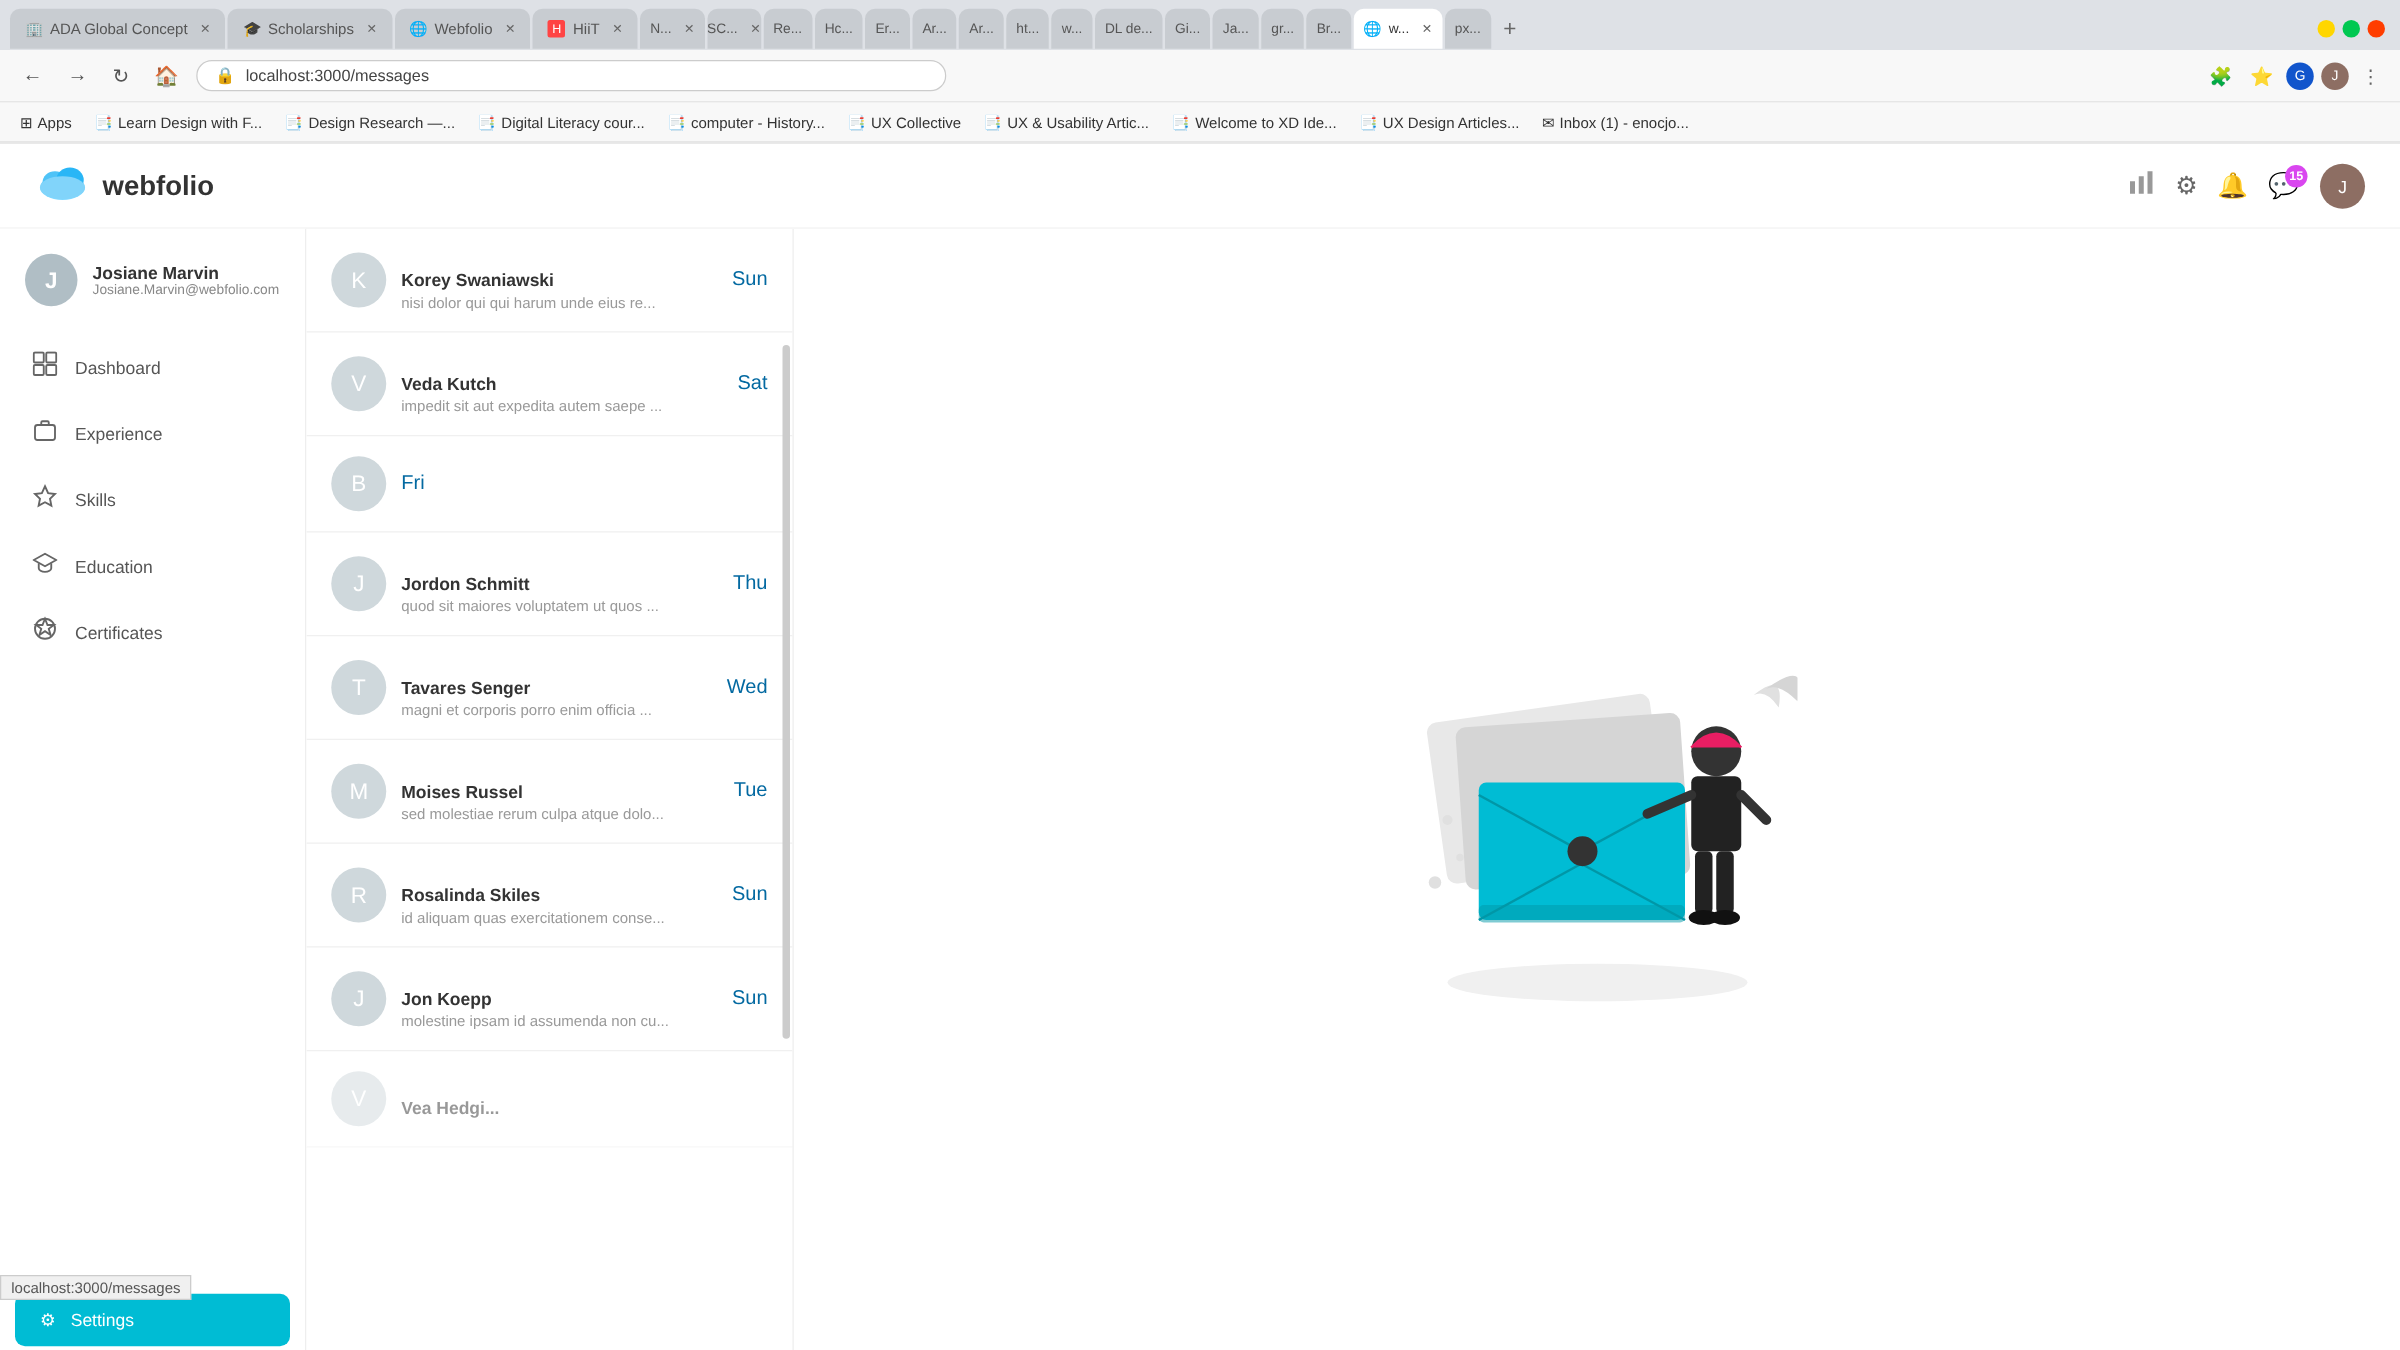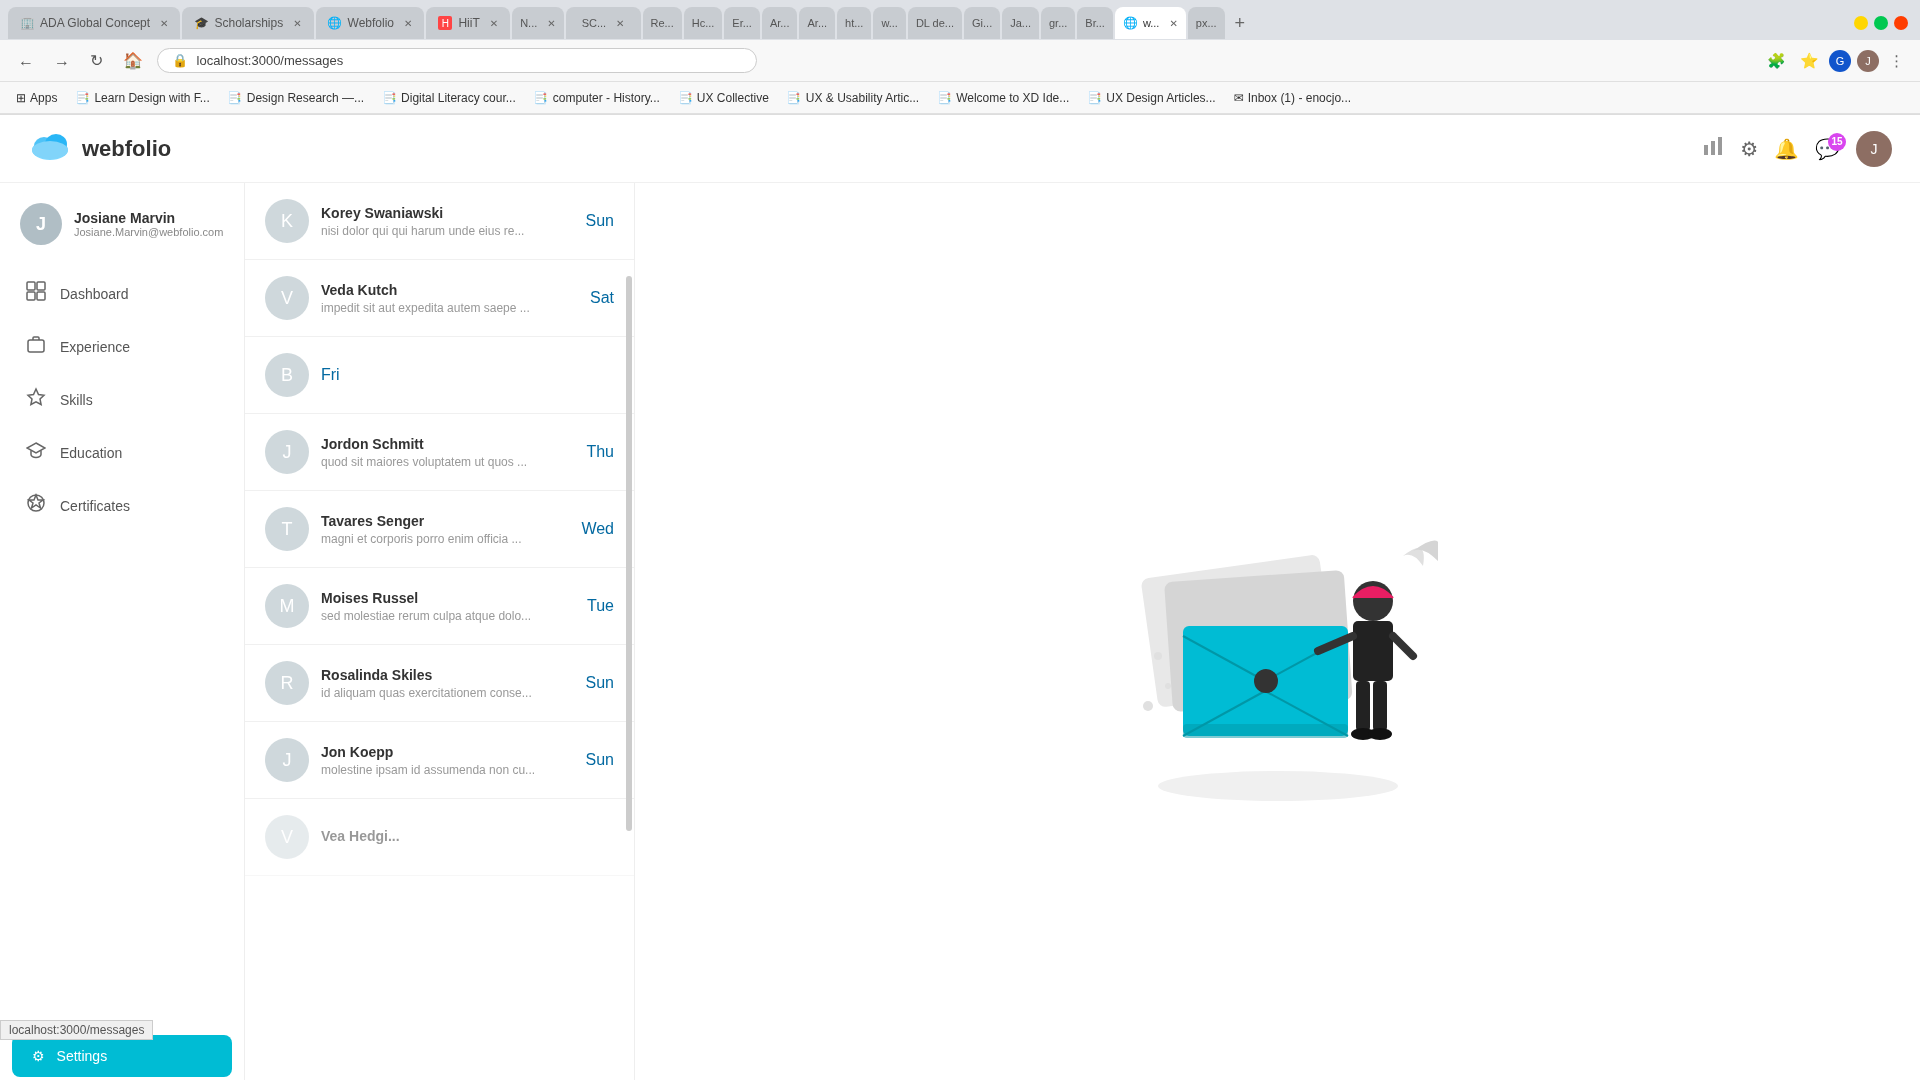--- a/index.html
+++ b/index.html
@@ -43,21 +43,21 @@
     .nav-label { font-size: 14px; }
     .settings-btn { margin: 12px; background: #00bcd4; color: #fff; border: none; border-radius: 8px; padding: 13px 20px; font-size: 14px; cursor: pointer; display: flex; align-items: center; gap: 12px; }
 
     
     .main-content { flex: 1; display: flex; overflow: hidden; }
 
     
     .messages-panel { width: 390px; border-right: 1px solid #eee; overflow-y: auto; flex-shrink: 0; }
     .message-item { display: flex; align-items: center; gap: 12px; padding: 16px 20px; border-bottom: 1px solid #f0f0f0; cursor: pointer; }
     .message-avatar { width: 44px; height: 44px; border-radius: 50%; background: #cfd8dc; display: flex; align-items: center; justify-content: center; font-size: 18px; color: #fff; flex-shrink: 0; }
-    .message-body { flex: 1; min-width: 0; }
+    .message-body { flex: 1; min-width: 0; margin-top: 17px; }
     .message-name { font-size: 14px; font-weight: 600; color: #333; margin-bottom: 3px; }
     .message-preview { font-size: 12px; color: #999; white-space: nowrap; overflow: hidden; text-overflow: ellipsis; }
     .message-time { font-size: 16px; color: #0369a1; flex-shrink: 0; }
 
     
     .right-area { flex: 1; display: flex; align-items: center; justify-content: center; position: relative; overflow: hidden; }
 
     
     .app-header { display: flex; align-items: center; padding: 0 28px; height: 68px; border-bottom: 1px solid #f0f0f0; background: #fff; flex-shrink: 0; }
     .logo-section { display: flex; align-items: center; gap: 10px; }
@@ -102,21 +102,21 @@
     </div>
     <div class="tab inactive">
       <span class="tab-favicon" style="background:#f44;color:#fff;font-size:10px;display:flex;align-items:center;justify-content:center;border-radius:2px;">H</span>
       <span>HiiT</span>
       <span class="tab-close">✕</span>
     </div>
     <div class="tab inactive" style="padding:4px 8px;">
       <span style="font-size:11px;">N...</span>
       <span class="tab-close">✕</span>
     </div>
-    <div class="tab inactive" style="padding:4px 16px;">
+    <div class="tab inactive" style="padding:4px 0;">
       <span style="font-size:11px;">SC...</span>
       <span class="tab-close">✕</span>
     </div>
     <div class="tab inactive" style="padding:4px 8px;">
       <span style="font-size:11px;">Re...</span>
     </div>
     <div class="tab inactive" style="padding:4px 8px;">
       <span style="font-size:11px;">Hc...</span>
     </div>
     <div class="tab inactive" style="padding:4px 8px;">

